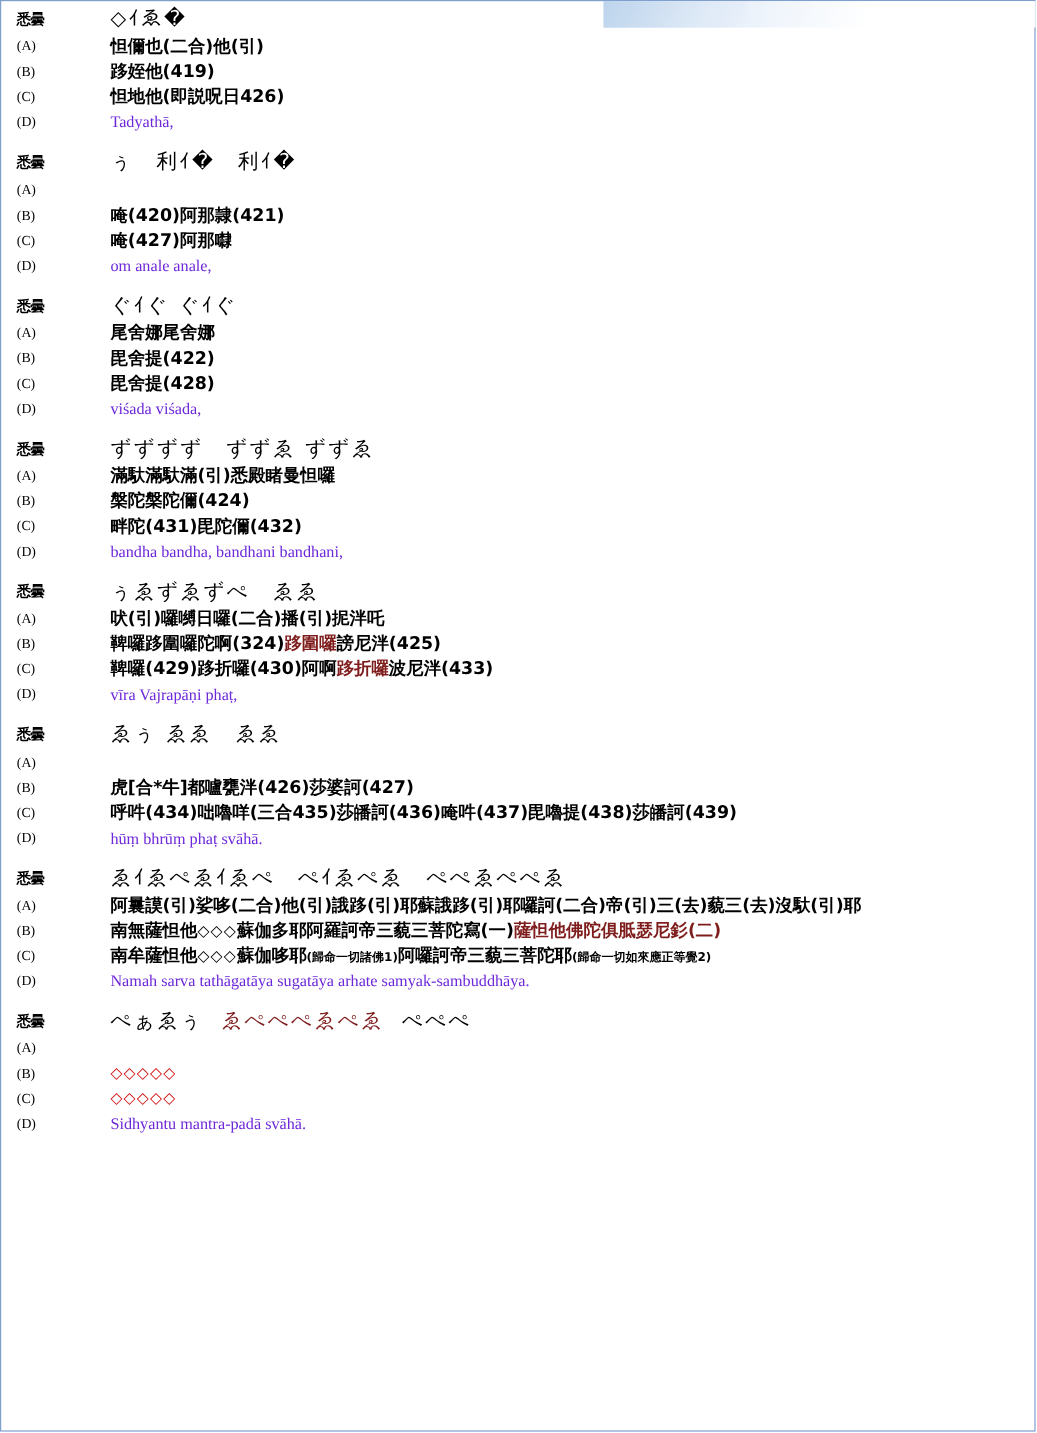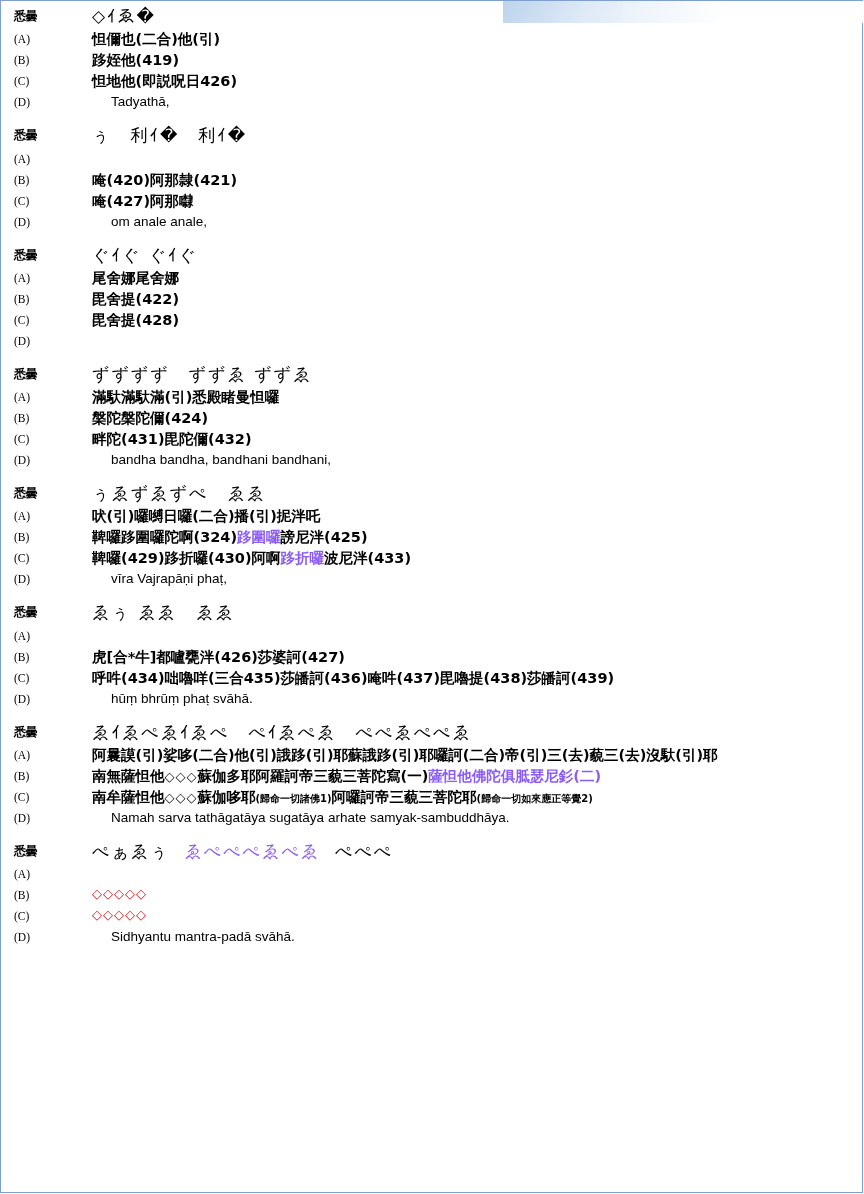--- a/index.html
+++ b/index.html
@@ -73,40 +73,39 @@
     font-size: 14.5px;
     line-height: 1.25;
   }
   .value.cjk {
     font-family: "DejaVu Sans", sans-serif;
     font-weight: bold;
     font-size: 14.5px;
     color: #000;
   }
   .value.translit {
-    font-family: Liberation Sans, sans-serif;
+    font-family: Liberation Serif, serif;
     font-weight: normal;
     font-size: 13.5px;
-    color: #000000;
+    color: #6d28d9;
     padding-top: 1px;
-    margin-left: 19px;
   }
   .value.siddham {
     font-family: "DejaVu Sans", sans-serif;
     font-size: 17px;
     letter-spacing: 2px;
     color: #000;
     padding-bottom: 1px;
   }
   .smaller {
     font-size: 10px;
     font-weight: bold;
   }
   .red {
-    color: #8b5cf6;
+    color: #7f1d1d;
   }
   .diamond-run {
     color: #d01010;
     letter-spacing: 1px;
     font-size: 13px;
   }
   .diamond-black {
     color: #000;
     font-size: 13px;
     letter-spacing: 1px;
@@ -177,20 +176,21 @@
     <div class="row">
       <div class="label">(B)</div>
       <div class="value cjk">毘舍提(422)</div>
     </div>
     <div class="row">
       <div class="label">(C)</div>
       <div class="value cjk">毘舍提(428)</div>
     </div>
     <div class="row">
       <div class="label">(D)</div>
+      <div class="value translit">viśada viśada,</div>
     </div>
   </div>
 
   <div class="entry">
     <div class="row">
       <div class="label siddham-label">悉曇</div>
       <div class="value siddham">ずずずず　ずずゑ ずずゑ</div>
     </div>
     <div class="row">
       <div class="label">(A)</div>

